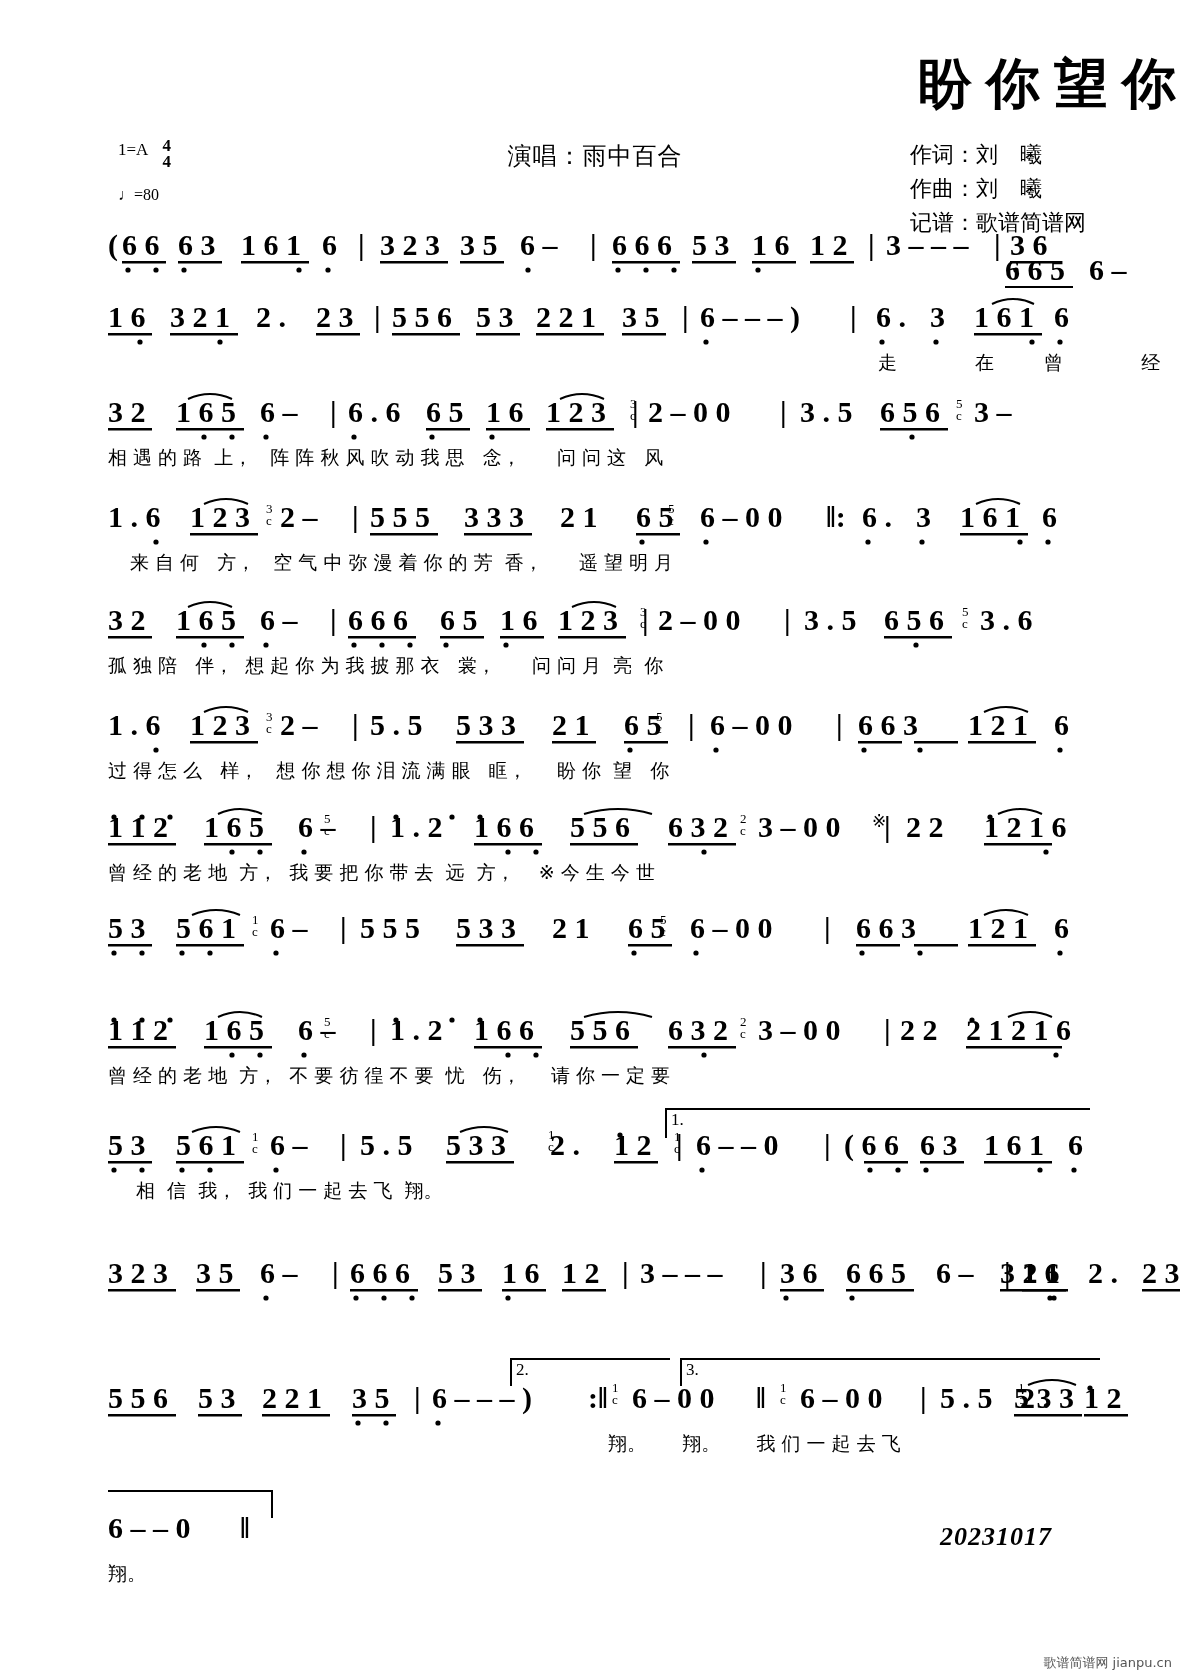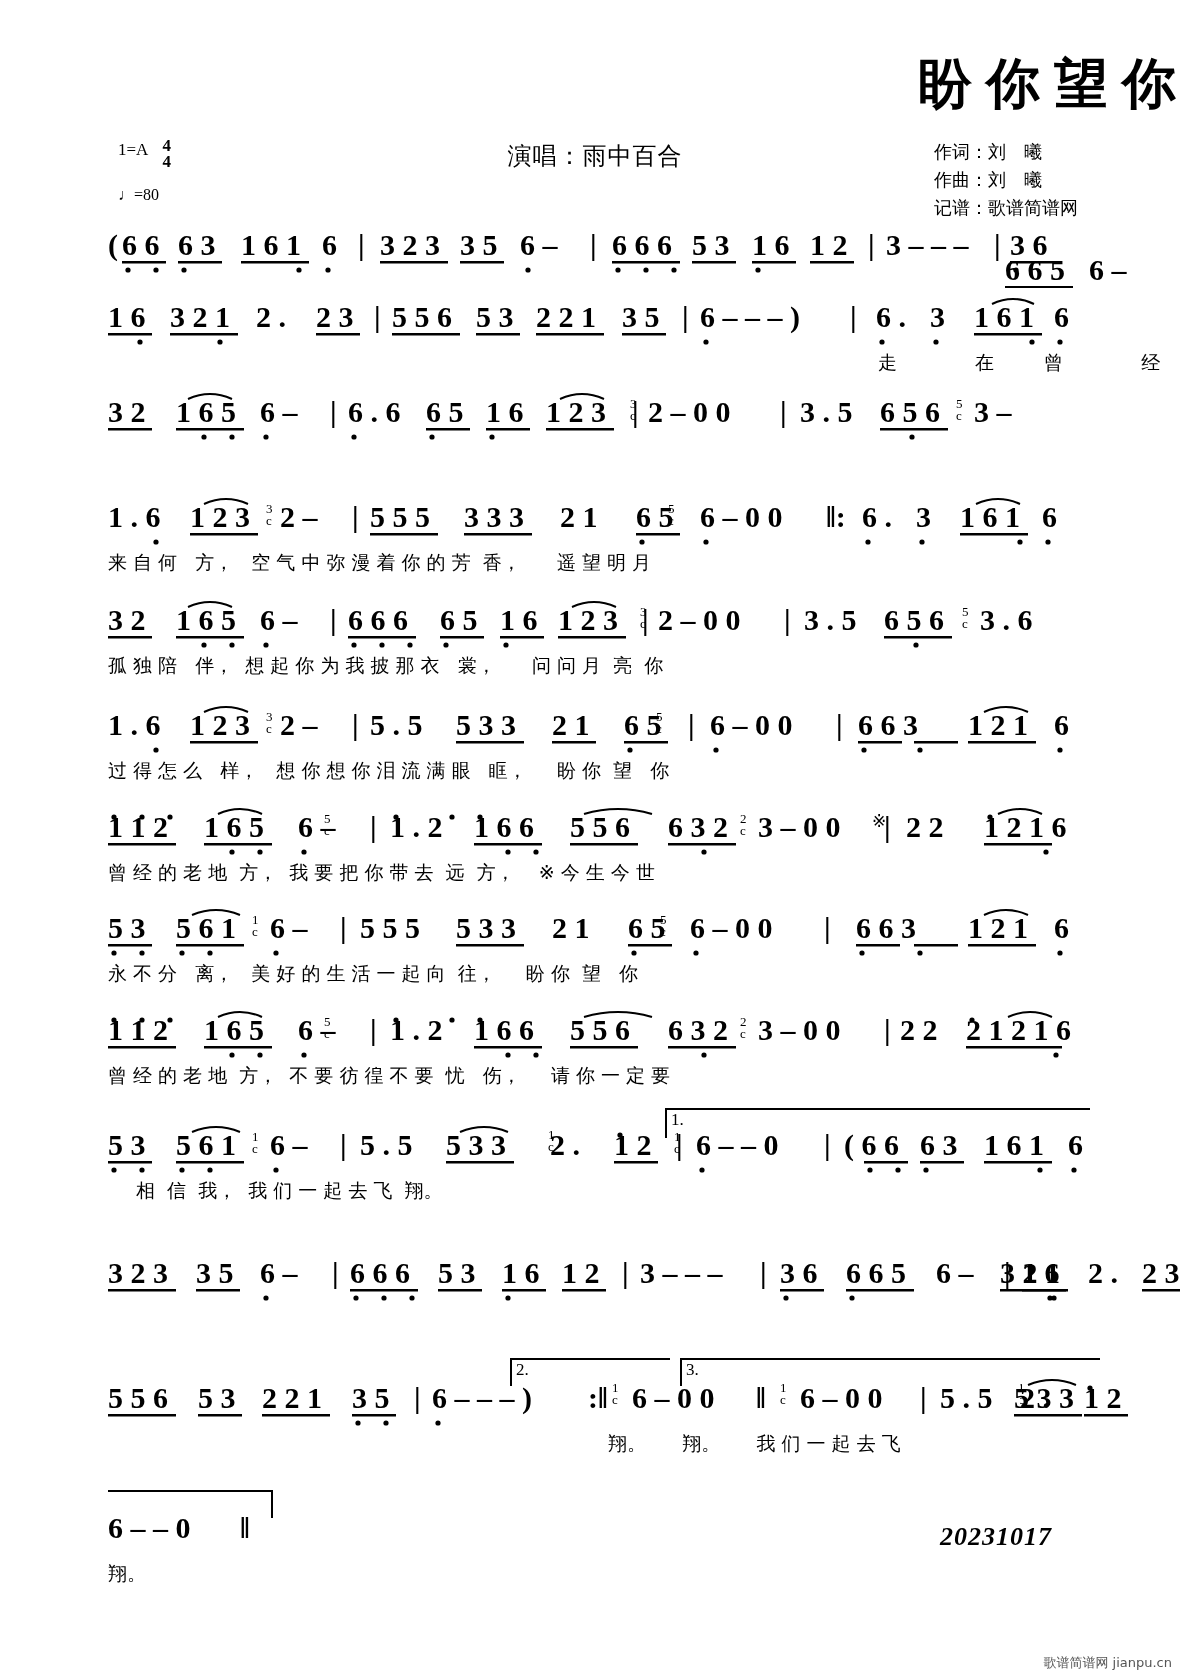--- a/index.html
+++ b/index.html
@@ -67,23 +67,23 @@
     margin-top: -2px;
   }
   .meter .num { display: block; }
   .meter .den { display: block; }
   .tempo {
     margin-top: 16px;
     font-size: 16px;
   }
   .credits {
     position: absolute;
-    right: 112px;
+    right: 104px;
     top: 138px;
-    font-size: 18px;
+    font-size: 22px;
     font-family: "DejaVu Sans", sans-serif;
     line-height: 1.55;
     text-align: left;
   }
   .credits div span.lbl { letter-spacing: 0px; }
   .credits div span.val { display: inline-block; min-width: 74px; text-align: justify; }
 
   
   .system {
     position: absolute;
@@ -277,20 +277,21 @@
         <circle cx="324" cy="45" r="2.6"></circle>
       <circle cx="384" cy="45" r="2.6"></circle>
       <circle cx="804" cy="45" r="2.6"></circle>
       <path d="M80 7 Q102 -3 124 7" stroke="#000" stroke-width="2" fill="none"></path>
       <path d="M452 7 Q474 -3 496 7" stroke="#000" stroke-width="2" fill="none"></path>
       <text x="522" y="16" font-family="Liberation Serif, serif" font-size="13">3</text>
       <text x="522" y="28" font-family="Liberation Serif, serif" font-size="13">c</text>
       <text x="848" y="16" font-family="Liberation Serif, serif" font-size="13">5</text>
       <text x="848" y="28" font-family="Liberation Serif, serif" font-size="13">c</text>
     </svg>
+    <div class="lyrics" style="letter-spacing:0px;">相 遇 的 路  上，   阵 阵 秋 风 吹 动 我 思   念，      问 问 这   风</div>
   </div>
 
   <div class="system" style="top:497px;">
     <svg class="notes-img" width="980" height="48" viewBox="0 0 980 48">
       <text x="0" y="30" font-family="Liberation Serif, serif" font-size="30" font-weight="bold">1 . 6</text>
       <text x="82" y="30" font-family="Liberation Serif, serif" font-size="30" font-weight="bold">1 2 3</text>
       <text x="172" y="30" font-family="Liberation Serif, serif" font-size="30" font-weight="bold">2  –</text>
       <text x="244" y="30" font-family="Liberation Serif, serif" font-size="30" font-weight="bold">|</text>
       <text x="262" y="30" font-family="Liberation Serif, serif" font-size="30" font-weight="bold">5 5 5</text>
       <text x="356" y="30" font-family="Liberation Serif, serif" font-size="30" font-weight="bold">3 3 3</text>
@@ -314,21 +315,21 @@
         <circle cx="814" cy="45" r="2.6"></circle>
       <circle cx="912" cy="45" r="2.6"></circle>
         <circle cx="940" cy="45" r="2.6"></circle>
       <path d="M96 7 Q118 -3 140 7" stroke="#000" stroke-width="2" fill="none"></path>
       <path d="M868 7 Q890 -3 912 7" stroke="#000" stroke-width="2" fill="none"></path>
       <text x="158" y="16" font-family="Liberation Serif, serif" font-size="13">3</text>
       <text x="158" y="28" font-family="Liberation Serif, serif" font-size="13">c</text>
       <text x="560" y="16" font-family="Liberation Serif, serif" font-size="13">5</text>
       <text x="560" y="28" font-family="Liberation Serif, serif" font-size="13">c</text>
     </svg>
-    <div class="lyrics" style="letter-spacing:0px;">来 自 何   方，   空 气 中 弥 漫 着 你 的 芳  香，      遥 望 明 月</div>
+    <div class="lyrics" style="letter-spacing:0px;margin-left:22px;">来 自 何   方，   空 气 中 弥 漫 着 你 的 芳  香，      遥 望 明 月</div>
   </div>
 
   <div class="system" style="top:600px;">
     <svg class="notes-img" width="980" height="48" viewBox="0 0 980 48">
       <text x="0" y="30" font-family="Liberation Serif, serif" font-size="30" font-weight="bold">3 2</text>
       <text x="68" y="30" font-family="Liberation Serif, serif" font-size="30" font-weight="bold">1 6 5</text>
       <text x="152" y="30" font-family="Liberation Serif, serif" font-size="30" font-weight="bold">6  –</text>
       <text x="222" y="30" font-family="Liberation Serif, serif" font-size="30" font-weight="bold">|</text>
       <text x="240" y="30" font-family="Liberation Serif, serif" font-size="30" font-weight="bold">6 6 6</text>
       <text x="332" y="30" font-family="Liberation Serif, serif" font-size="30" font-weight="bold">6 5</text>
@@ -483,21 +484,20 @@
       <circle cx="754" cy="45" r="2.6"></circle>
         <circle cx="812" cy="45" r="2.6"></circle>
       <circle cx="952" cy="45" r="2.6"></circle>
       <path d="M84 7 Q108 -3 132 7" stroke="#000" stroke-width="2" fill="none"></path>
       <path d="M876 7 Q898 -3 920 7" stroke="#000" stroke-width="2" fill="none"></path>
       <text x="144" y="16" font-family="Liberation Serif, serif" font-size="13">1</text>
       <text x="144" y="28" font-family="Liberation Serif, serif" font-size="13">c</text>
       <text x="552" y="16" font-family="Liberation Serif, serif" font-size="13">5</text>
       <text x="552" y="28" font-family="Liberation Serif, serif" font-size="13">c</text>
     </svg>
-    <div class="lyrics" style="letter-spacing:0px;">永 不 分   离，   美 好 的 生 活 一 起 向  往，     盼 你  望   你</div>
   </div>
 
   <div class="system" style="top:1010px;">
     <svg class="notes-img" width="980" height="48" viewBox="0 0 980 48">
       <text x="0" y="30" font-family="Liberation Serif, serif" font-size="30" font-weight="bold">1 1 2</text>
       <text x="96" y="30" font-family="Liberation Serif, serif" font-size="30" font-weight="bold">1 6 5</text>
       <text x="190" y="30" font-family="Liberation Serif, serif" font-size="30" font-weight="bold">6  –</text>
       <text x="262" y="30" font-family="Liberation Serif, serif" font-size="30" font-weight="bold">|</text>
       <text x="282" y="30" font-family="Liberation Serif, serif" font-size="30" font-weight="bold">1 . 2</text>
       <text x="366" y="30" font-family="Liberation Serif, serif" font-size="30" font-weight="bold">1 6 6</text>

